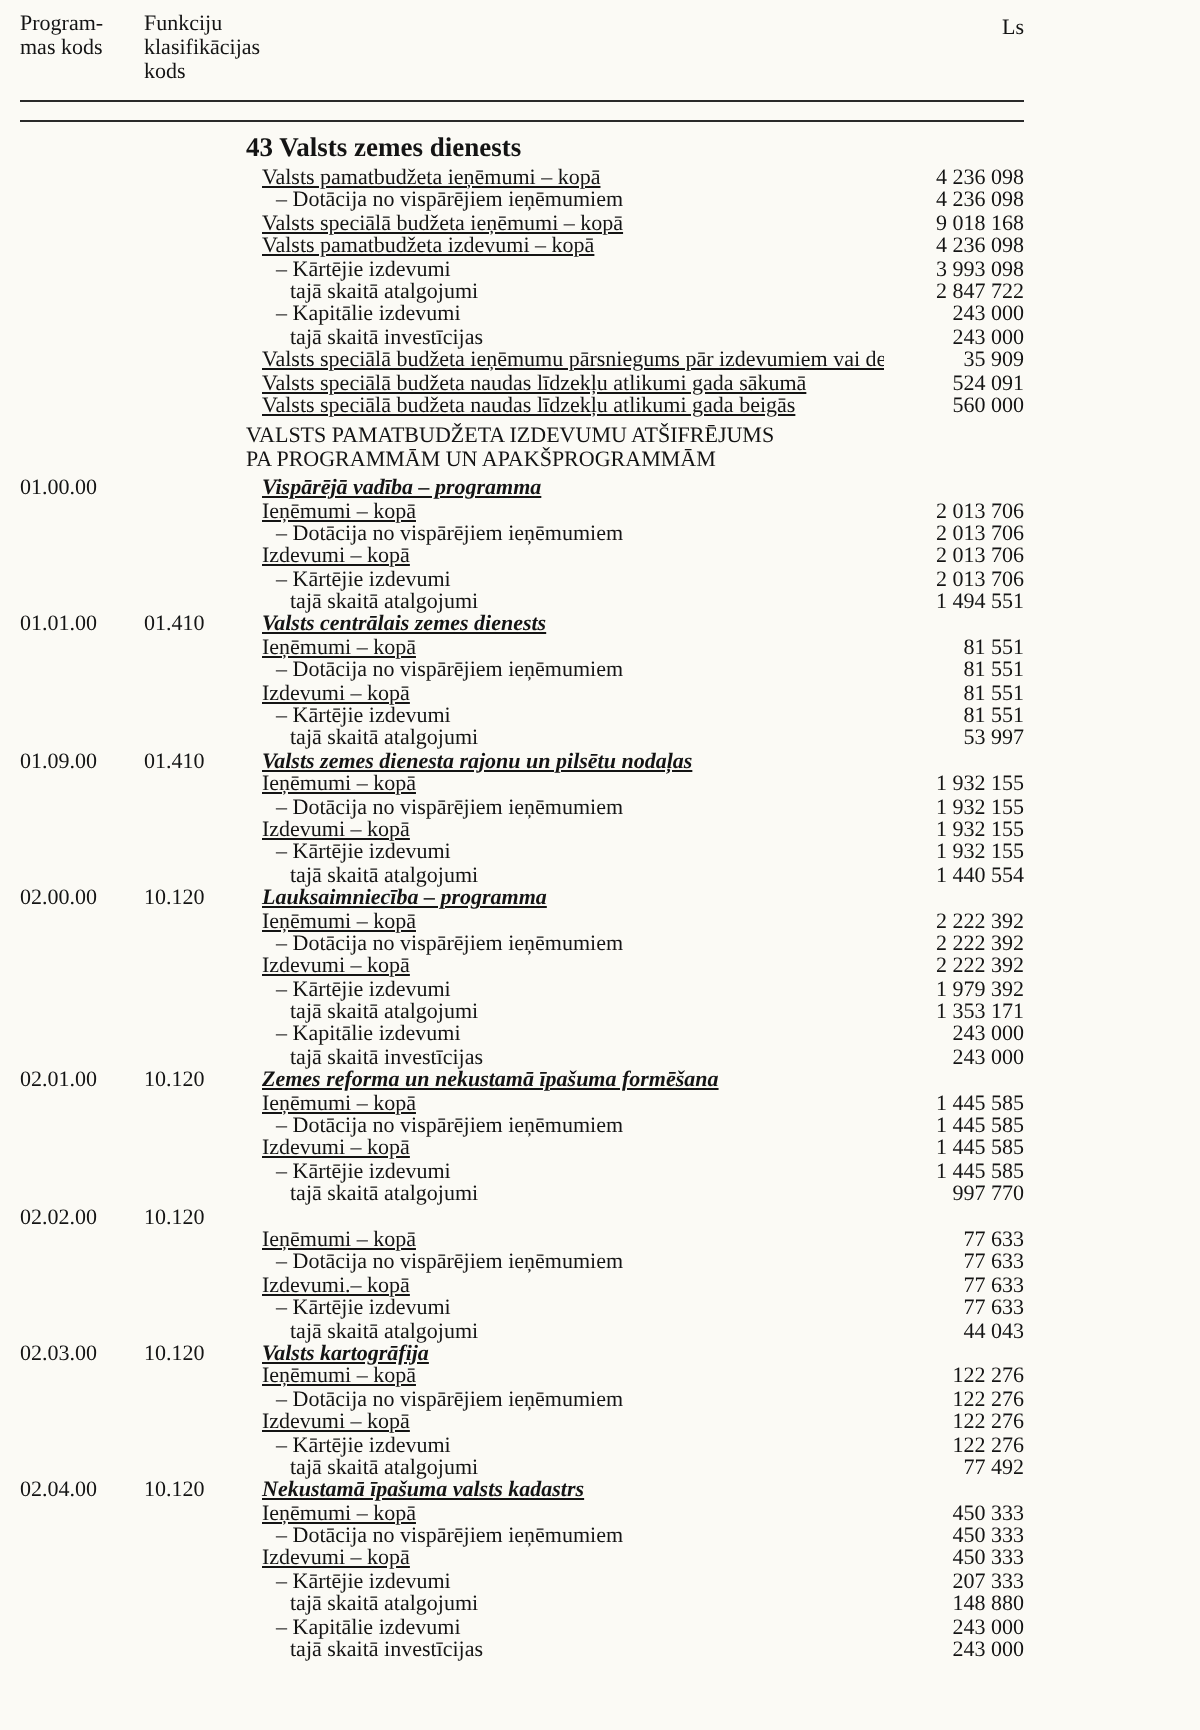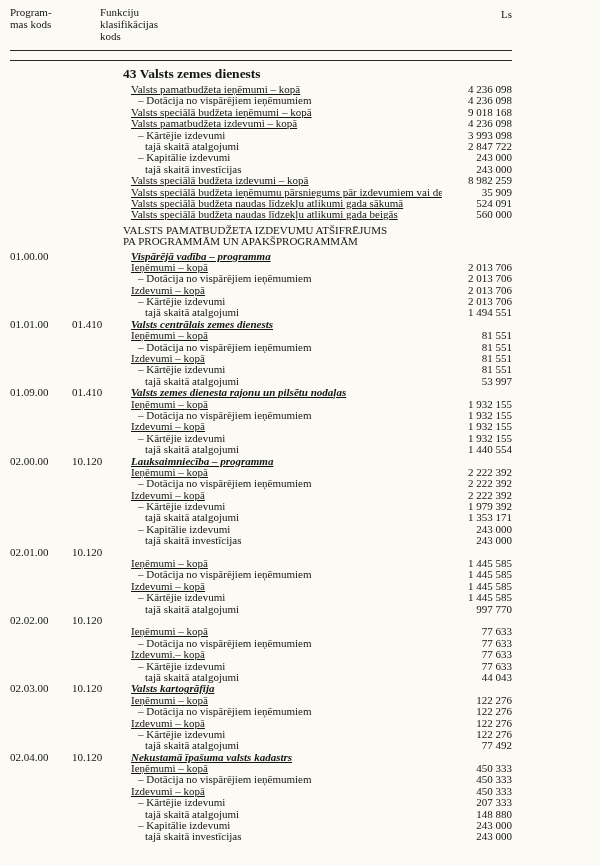--- a/index.html
+++ b/index.html
@@ -12,21 +12,21 @@
   }
   .page {
     position:relative;
     width:520px; height:865px;
     padding:6px 8px 0 10px;
     overflow:hidden;
   }
   
   .header { display:flex; align-items:flex-start; font-size:11px; line-height:12px; }
   .h-prog  { width:62px;  white-space:pre-line; }
-  .h-func  { width:130px; white-space:pre-line;margin-left:28px; }
+  .h-func  { width:130px; white-space:pre-line; }
   .h-ls    { margin-left:auto; padding-top:2px; }
   .rule1 { border-top:1.5px solid #2a2a2a; margin-top:8px; }
   .rule2 { border-top:1px   solid #2a2a2a; margin-top:9px; }
 
   
   .chapter-title {
     margin:5px 0 3px 113px;
     font-size:13.5px;
     font-weight:bold;
     line-height:15px;
@@ -115,26 +115,20 @@
       </div>
       <div class="line">
         <span class="cell code"></span>
         <span class="cell func"></span>
         <span class="cell label ind2">tajā skaitā investīcijas</span>
         <span class="cell value">243 000</span>
       </div>
       <div class="line">
         <span class="cell code"></span>
         <span class="cell func"></span>
-        <span class="cell label ind0">Valsts speciālā budžeta izdevumi – kopā</span>
-        <span class="cell value">8 982 259</span>
-      </div>
-      <div class="line">
-        <span class="cell code"></span>
-        <span class="cell func"></span>
         <span class="cell label ind0">Valsts speciālā budžeta ieņēmumu pārsniegums pār izdevumiem vai deficīts (–)</span>
         <span class="cell value">35 909</span>
       </div>
       <div class="line">
         <span class="cell code"></span>
         <span class="cell func"></span>
         <span class="cell label ind0">Valsts speciālā budžeta naudas līdzekļu atlikumi gada sākumā</span>
         <span class="cell value">524 091</span>
       </div>
       <div class="line">
@@ -301,20 +295,21 @@
       </div>
       <div class="line">
         <span class="cell code"></span>
         <span class="cell func"></span>
         <span class="cell label ind2">tajā skaitā investīcijas</span>
         <span class="cell value">243 000</span>
       </div>
       <div class="line">
         <span class="cell code">02.01.00</span>
         <span class="cell func">10.120</span>
+        <span class="cell label ind0 prog-name">Zemes reforma un nekustamā īpašuma formēšana</span>
         <span class="cell value"></span>
       </div>
       <div class="line">
         <span class="cell code"></span>
         <span class="cell func"></span>
         <span class="cell label ind0">Ieņēmumi – kopā</span>
         <span class="cell value">1 445 585</span>
       </div>
       <div class="line">
         <span class="cell code"></span>

